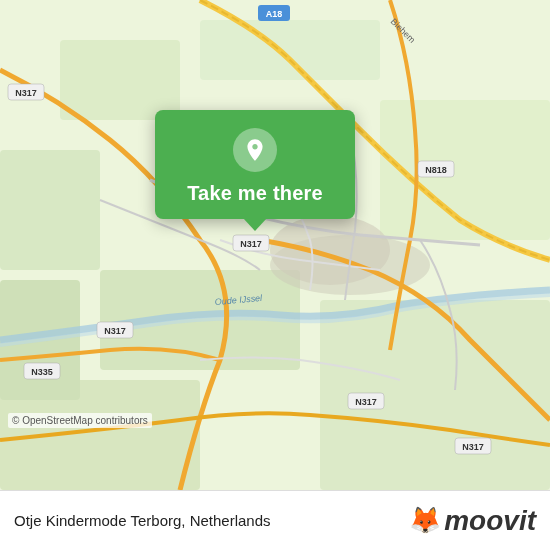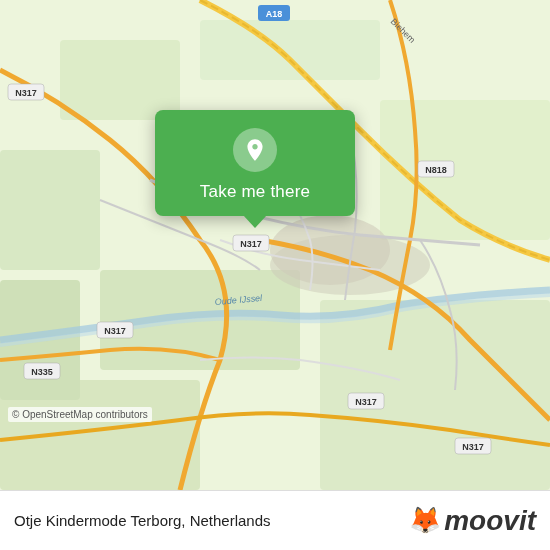--- a/index.html
+++ b/index.html
@@ -64,22 +64,22 @@
       margin-bottom: 10px;
     }
 
     #location-pin-svg {
       width: 26px;
       height: 26px;
     }
 
     #take-me-there-label {
       color: #fff;
-      font-size: 17px;
-      font-weight: 400;
+      font-size: 20px;
+      font-weight: 700;
       white-space: nowrap;
       letter-spacing: 0.2px;
     }
 
     
     #bottom-bar {
       width: 550px;
       height: 60px;
       background: #fff;
       border-top: 1px solid #ddd;
@@ -95,21 +95,21 @@
     }
 
     #location-name {
       font-size: 15px;
       font-weight: 500;
       color: #222;
     }
 
     #copyright-text {
       position: absolute;
-      bottom: 68px;
+      bottom: 62px;
       left: 8px;
       font-size: 10px;
       color: #555;
       background: rgba(255,255,255,0.75);
       padding: 2px 4px;
       border-radius: 2px;
     }
 
     #moovit-logo {
       display: flex;

